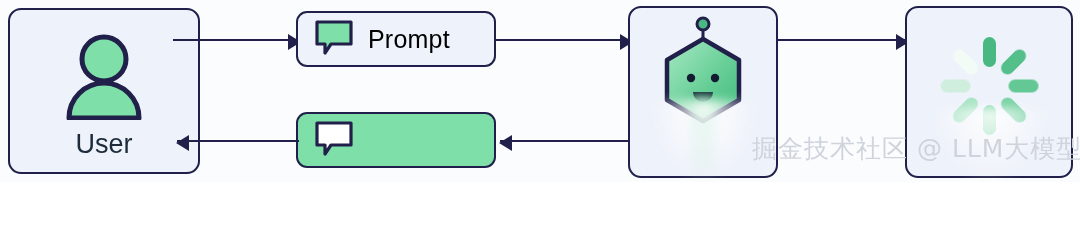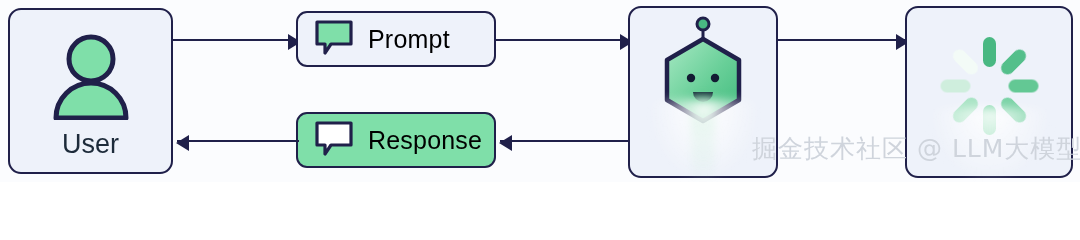--- a/index.html
+++ b/index.html
@@ -15,21 +15,21 @@
     overflow: hidden;
     font-family: "Liberation Sans", "DejaVu Sans", sans-serif;
   }
   .node {
     position: absolute;
     box-sizing: border-box;
     border: 2.5px solid #20204a;
     border-radius: 13px;
     background: #eef2fa;
   }
-  .node-user   { left: 8px;   top: 8px;   width: 165px; height: 166px; }
+  .node-user   { left: 8px;   top: 8px;   width: 192px; height: 166px; }
   .node-bot    { left: 628px; top: 6px;   width: 150px; height: 172px; }
   .node-spin   { left: 905px; top: 6px;   width: 168px; height: 172px; }
 
   .chip {
     position: absolute;
     box-sizing: border-box;
     border: 2.5px solid #20204a;
     border-radius: 11px;
     display: flex;
     align-items: center;
@@ -180,21 +180,20 @@
   </div>
 
   <div class="arrow right a2"></div>
 
   <div class="chip chip-response">
     <span>
       <svg width="40" height="37" viewBox="0 0 40 37" aria-hidden="true">
         <path d="M3 3 H37 V25 H17 L11 34 V25 H3 Z" fill="#ffffff" stroke="#20204a" stroke-width="3.2" stroke-linejoin="round"></path>
       </svg>
     </span>
-    <span class="chip-label">Response</span>
   </div>
 
   <div class="arrow left a4"></div>
 
   <div class="arrow left a5"></div>
 
   <div class="node node-bot">
     <div style="position:absolute;left:50%;top:4px;margin-left:-56px;">
       <svg width="112" height="112" viewBox="0 0 112 112" aria-hidden="true">
         <defs>

